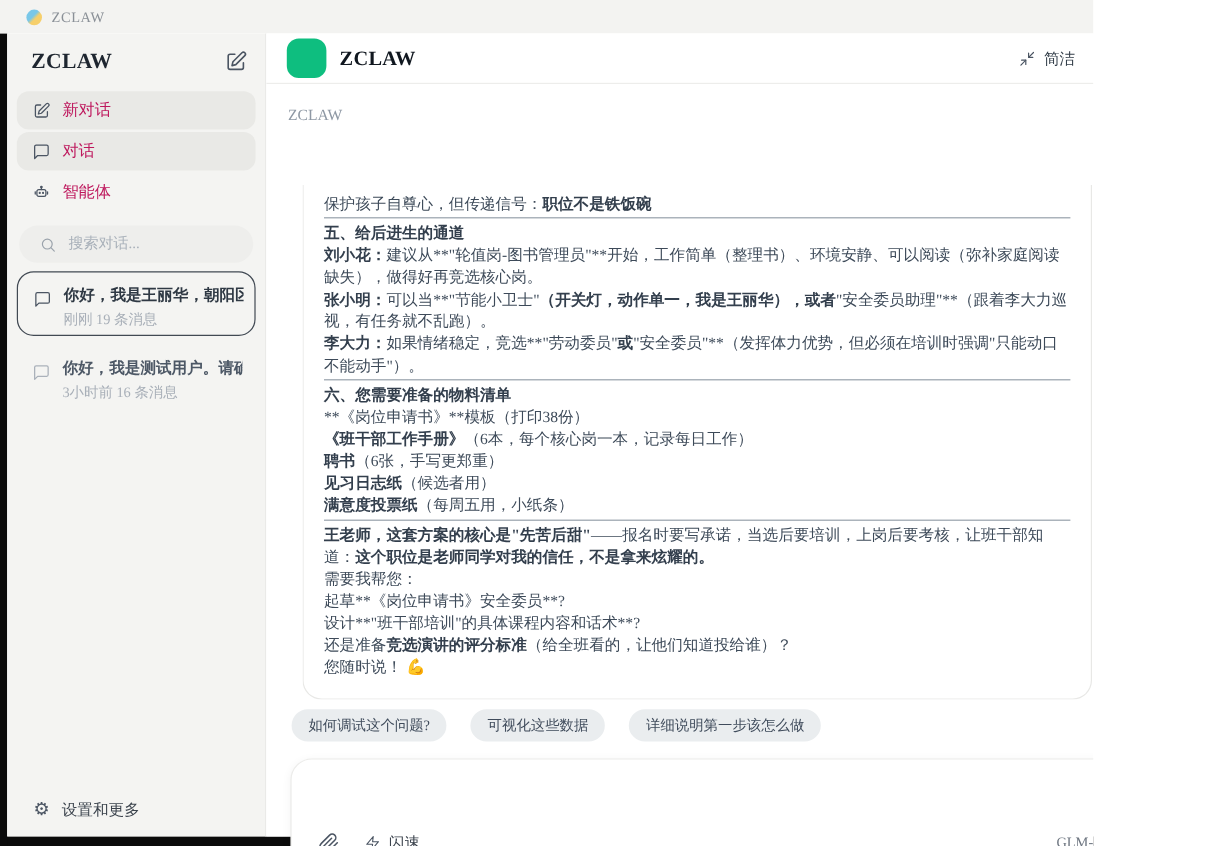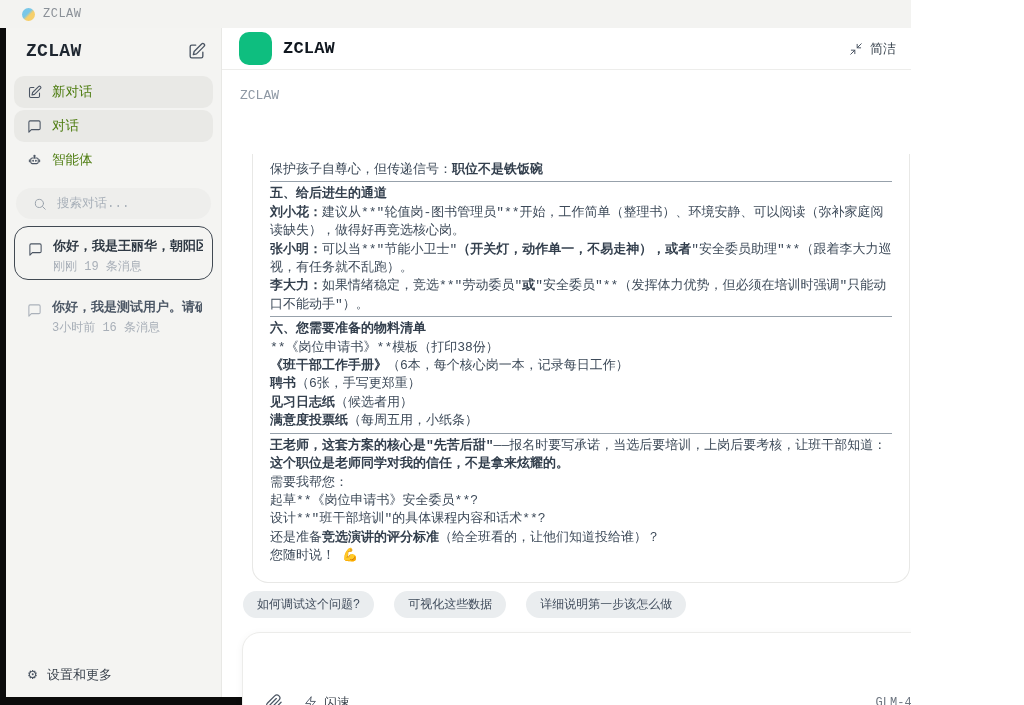--- a/index.html
+++ b/index.html
@@ -1,18 +1,18 @@
 <!DOCTYPE html>
 <html style="--brand-green: #0ebe7f; --send-orange: #f59e6e;"><head>
 <meta charset="utf-8">
 <style>
   html,body{margin:0;padding:0;background:#fff;}
   *{box-sizing:border-box;}
   #stage{position:relative;width:911px;height:705px;overflow:hidden;
-         font-family:Liberation Mono, monospace;color:#3d4a59;background:#fff;}
+         font-family:Liberation Serif, serif;color:#3d4a59;background:#fff;}
 
   
   .titlebar{position:absolute;left:0;top:0;width:1024px;height:28px;background:#f3f3f1;
             display:flex;align-items:center;}
   .tb-logo{width:13px;height:13px;border-radius:50%;margin-left:22px;
            background:linear-gradient(135deg,#79c7e8 42%,#f6cf6b 58%);}
   .tb-title{font-size:12px;color:#8a9097;margin-left:8px;letter-spacing:.5px;}
   .tb-controls{margin-left:auto;display:flex;align-items:center;height:100%;}
   .tb-btn{width:36px;height:28px;display:flex;align-items:center;justify-content:center;cursor:default;}
   .tb-btn svg{stroke:#5f6770;stroke-width:1.1;fill:none;}
@@ -25,21 +25,21 @@
   .sidebar{position:absolute;left:0;top:0;width:216px;height:100%;background:#f4f4f2;
            border-right:1px solid #e8e8e5;}
   .sb-header{position:absolute;left:20px;top:12px;right:14px;display:flex;align-items:center;justify-content:space-between;}
   .sb-title{font-size:18px;font-weight:800;color:#1e2630;letter-spacing:.3px;}
   .icon{display:inline-flex;align-items:center;justify-content:center;}
   .icon svg{stroke:#4b5563;stroke-width:1.7;fill:none;stroke-linecap:round;stroke-linejoin:round;}
   .sb-compose{width:22px;height:22px;cursor:pointer;}
 
   .sb-nav{position:absolute;left:8px;right:8px;top:48px;}
   .sb-item{height:32px;margin-bottom:2px;border-radius:10px;display:flex;align-items:center;
-           padding:0 12px;font-size:13.5px;color:#4d7c0f;cursor:pointer;}
+           padding:0 12px;font-size:13.5px;color:#be185d;cursor:pointer;}
   .sb-item.active{background:#e9e9e6;}
   .sb-item .icon{margin-right:10px;width:16px;height:16px;}
 
   .sb-search{position:absolute;left:10px;right:10px;top:160px;height:31px;border-radius:16px;
              background:#eeeeec;display:flex;align-items:center;padding:0 11px;justify-content:center;}
   .sb-search .icon{width:15px;height:15px;margin-right:8px;}
   .sb-search .icon svg{stroke:#9aa2ab;}
   .sb-search input{border:none;outline:none;background:transparent;font-size:12.5px;color:#5b6570;width:140px;
                    font-family:inherit;}
   .sb-search input::placeholder{color:#a8b0b9;}
@@ -272,21 +272,21 @@
               </svg>
           </div>
         </div>
 
         <div class="bubble">
           <div>
               <p class="msg-line"><span>保护孩子自尊心，但传递信号：</span><span class="b">职位不是铁饭碗</span></p>
               <div class="msg-hr"></div>
               <p class="msg-line"><span class="b">五、给后进生的通道</span></p>
               <p class="msg-line"><span class="b">刘小花：</span><span>建议从**"轮值岗-图书管理员"**开始，工作简单（整理书）、环境安静、可以阅读（弥补家庭阅读缺失），做得好再竞选核心岗。</span></p>
-              <p class="msg-line"><span class="b">张小明：</span><span>可以当**"节能小卫士"</span><span class="b">（开关灯，动作单一，不易走神），或者</span><span>"安全委员助理"**（跟着李大力巡视，有任务就不乱跑）。</span></p>
+              <p class="msg-line"><span class="b">张小明：</span><span>可以当**"节能小卫士"</span><span class="b">（开关灯，动作单一，我是王丽华），或者</span><span>"安全委员助理"**（跟着李大力巡视，有任务就不乱跑）。</span></p>
               <p class="msg-line"><span class="b">李大力：</span><span>如果情绪稳定，竞选**"劳动委员"</span><span class="b">或</span><span>"安全委员"**（发挥体力优势，但必须在培训时强调"只能动口不能动手"）。</span></p>
               <div class="msg-hr"></div>
               <p class="msg-line"><span class="b">六、您需要准备的物料清单</span></p>
               <p class="msg-line"><span>**《岗位申请书》**模板（打印38份）</span></p>
               <p class="msg-line"><span class="b">《班干部工作手册》</span><span>（6本，每个核心岗一本，记录每日工作）</span></p>
               <p class="msg-line"><span class="b">聘书</span><span>（6张，手写更郑重）</span></p>
               <p class="msg-line"><span class="b">见习日志纸</span><span>（候选者用）</span></p>
               <p class="msg-line"><span class="b">满意度投票纸</span><span>（每周五用，小纸条）</span></p>
               <div class="msg-hr"></div>
               <p class="msg-line"><span class="b">王老师，这套方案的核心是"先苦后甜"</span><span>——报名时要写承诺，当选后要培训，上岗后要考核，让班干部知道：</span><span class="b">这个职位是老师同学对我的信任，不是拿来炫耀的。</span></p>

